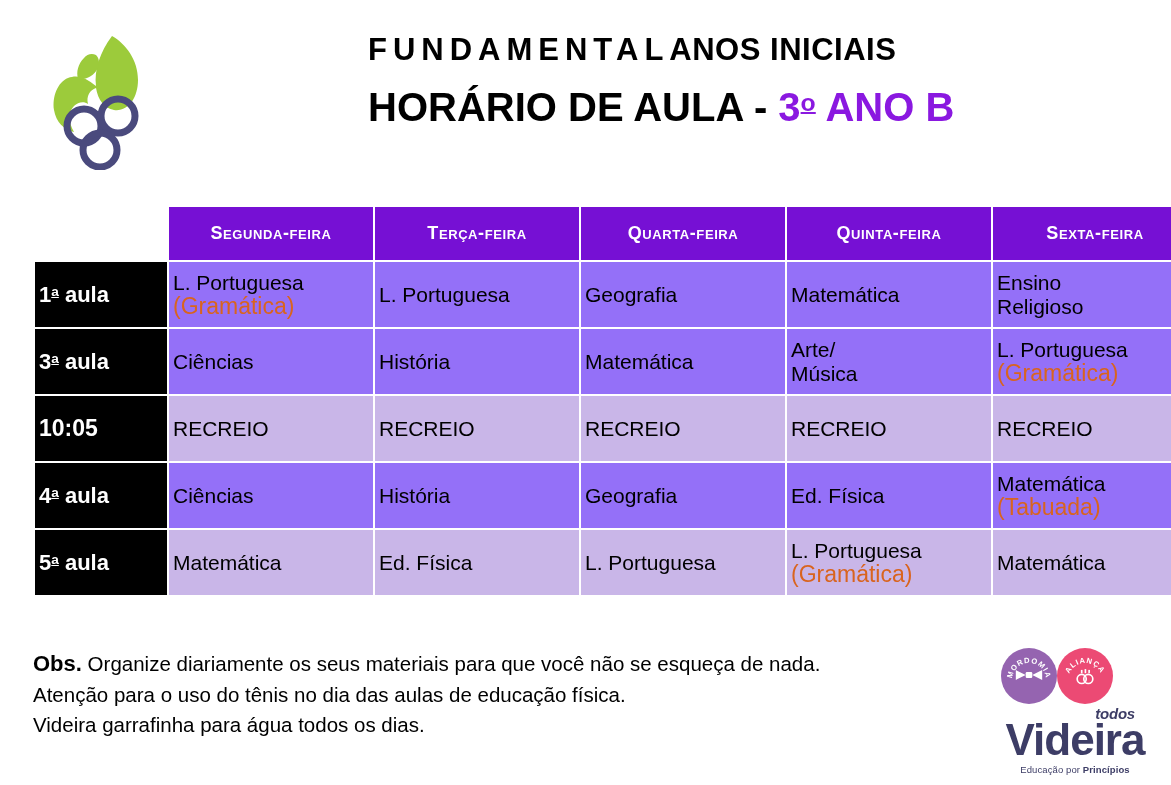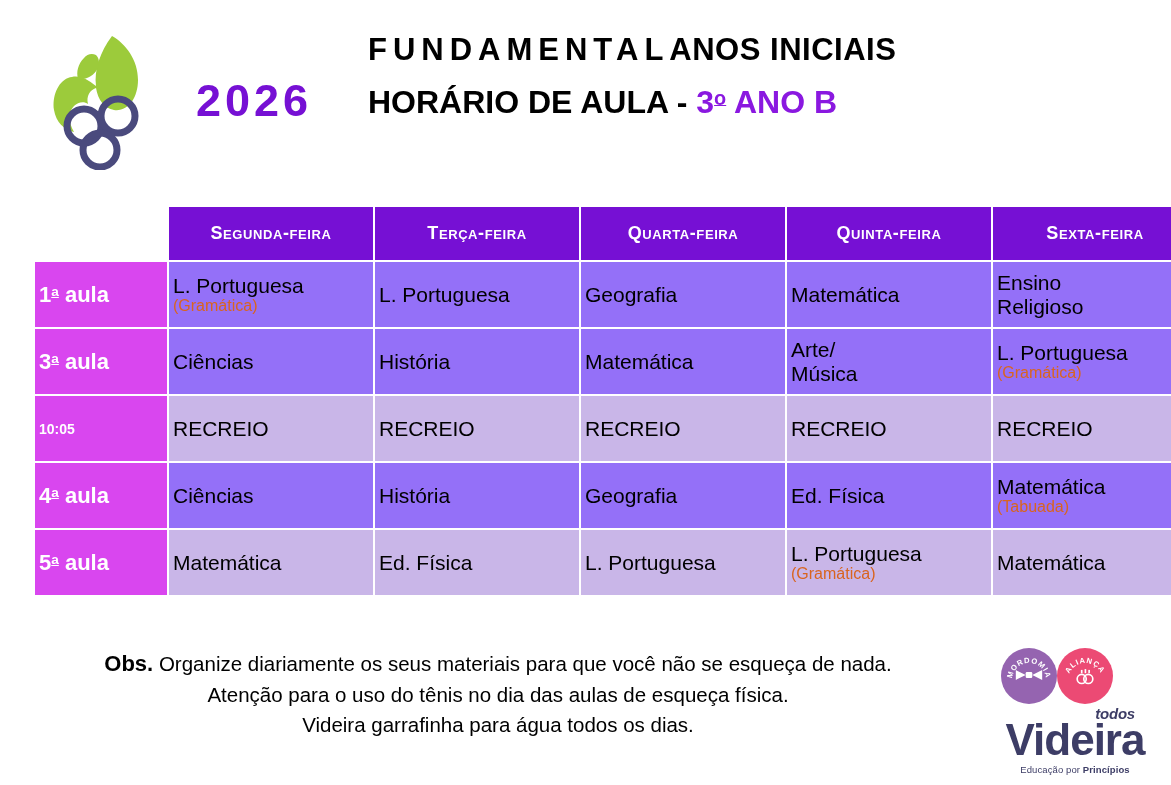--- a/index.html
+++ b/index.html
@@ -57,21 +57,21 @@
     color: #000000;
     letter-spacing: 0.5px;
     line-height: 1.15;
     white-space: nowrap;
   }
   #title-line1 .spaced {
     letter-spacing: 6px;
   }
   #title-line2 {
     margin-top: 16px;
-    font-size: 32px;
+    font-size: 40px;
     font-weight: bold;
     color: #000000;
     line-height: 1.15;
     white-space: nowrap;
   }
   #title-line2 .grade {
     color: #8a18e0;
   }
   .ord {
     font-size: 0.62em;
@@ -105,58 +105,58 @@
     background: #7610d4;
     color: #ffffff;
     font-size: 18px;
     font-weight: bold;
     font-variant: small-caps;
     letter-spacing: 0.6px;
     line-height: 45px;
   }
   .time-cell {
     width: 124px;
-    background: #d946ef;
+    background: #000000;
     color: #ffffff;
     font-size: 22px;
     font-weight: bold;
     height: 57px;
   }
   .time-cell.break-time {
-    font-size: 14px;
+    font-size: 23px;
     font-weight: bold;
   }
   .subject-cell {
     height: 57px;
     font-size: 21px;
     color: #000000;
     line-height: 1.12;
     padding: 2px 4px;
   }
   .row-dark .subject-cell { background: #9470f8; }
   .row-light .subject-cell { background: #c9b6e8; }
   .subject-main { display: block; }
   .subject-note {
     display: block;
     color: #d9641e;
-    font-size: 16px;
+    font-size: 23px;
     line-height: 1.05;
   }
 
   
   #notes {
     position: absolute;
     left: 33px;
     top: 648px;
     width: 930px;
     font-size: 20.5px;
     color: #000000;
     line-height: 1.45;
   }
-  #notes .note-line { white-space: nowrap; text-align: center; }
+  #notes .note-line { white-space: nowrap; }
   #notes .obs-label {
     font-weight: bold;
     font-size: 22px;
   }
 
   
   #school-logo {
     position: absolute;
     left: 995px;
     top: 648px;
@@ -241,21 +241,20 @@
                    C54 23 49 24 46 28 Z" fill="#9ccb3b"></path>
         </g>
         <g fill="none" stroke="#4a4a7d" stroke-width="7">
           <circle cx="46" cy="96" r="17"></circle>
           <circle cx="80" cy="86" r="17"></circle>
           <circle cx="62" cy="120" r="17"></circle>
         </g>
       </svg>
     </div>
 
-    <div id="year-label">2026</div>
 
     <div id="title-block">
       <div id="title-line1">
         <span class="spaced">FUNDAMENTAL</span><span>ANOS INICIAIS</span>
       </div>
       <div id="title-line2">
         <span>HORÁRIO DE AULA - </span><span class="grade"><span>3</span><span class="ord">o</span><span> ANO B</span></span>
       </div>
     </div>
   </div>
@@ -368,21 +367,21 @@
           </td>
         </tr>
       </tbody>
   </table>
 
   <div id="notes">
     <div class="note-line">
       <span class="obs-label">Obs.</span>
       <span>Organize diariamente os seus materiais para que você não se esqueça de nada.</span>
     </div>
-    <div class="note-line">Atenção para o uso do tênis no dia das aulas de esqueça física.</div>
+    <div class="note-line">Atenção para o uso do tênis no dia das aulas de educação física.</div>
     <div class="note-line">Videira garrafinha para água todos os dias.</div>
   </div>
 
   <div id="school-logo">
 
     <div class="badge" id="badge-mordomia">
       <svg class="badge-arc-text" viewBox="0 0 56 56" aria-hidden="true">
         <defs>
             <path id="arc-m" d="M 11 32 A 17 17 0 0 1 45 32" fill="none"></path>
           </defs>

